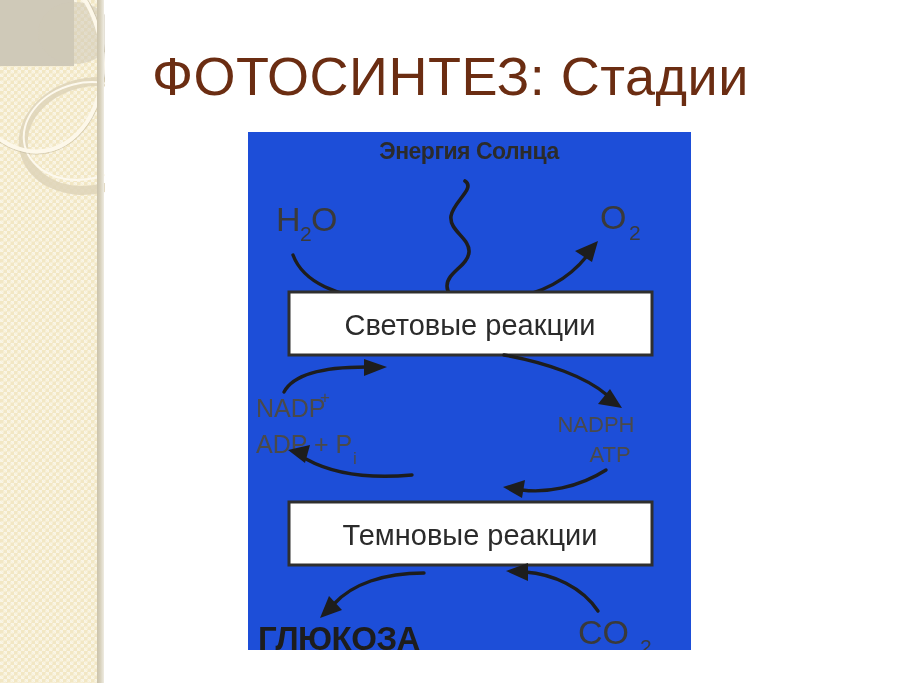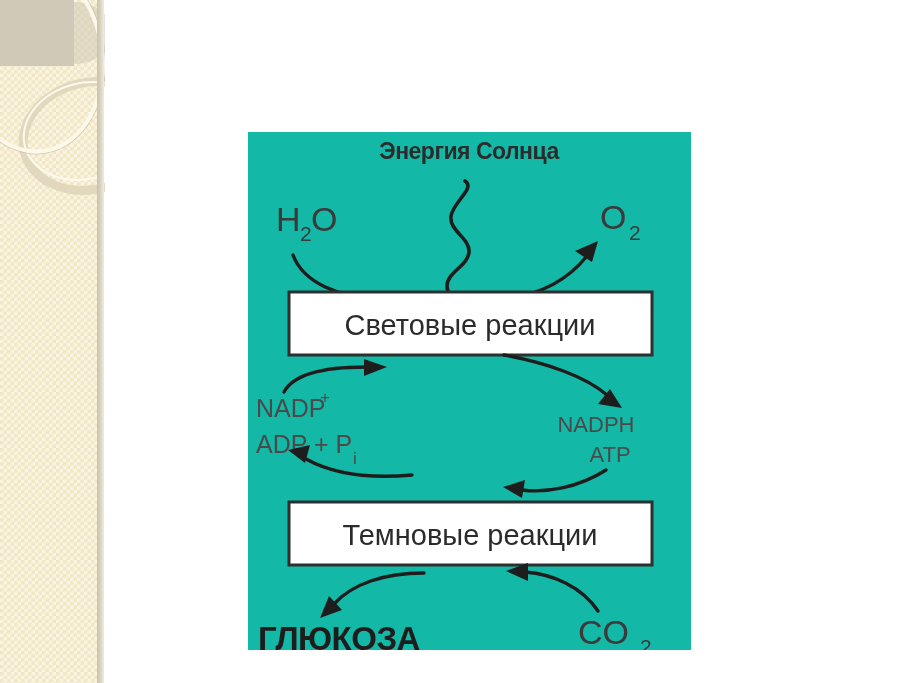--- a/index.html
+++ b/index.html
@@ -112,21 +112,21 @@
     white-space: nowrap;
   }
 
   
   #diagram {
     position: absolute;
     left: 248px;
     top: 132px;
     width: 443px;
     height: 518px;
-    background: #14b8a6;
+    background: #1d4ed8;
   }
   #diagram svg { display: block; }
 
   .dg-text {
     font-family: "Liberation Sans", sans-serif;
     fill: #2b2b2b;
   }
   .dg-heading {
     font-size: 23px;
     font-weight: 700;
@@ -196,20 +196,21 @@
   <div id="sidebar">
     <div class="sb-pattern"></div>
     <div class="sb-gray-top"></div>
     <div class="sb-disc"></div>
     <div class="sb-ring-2"></div>
     <div class="sb-ring-3"></div>
     <div class="sb-ring-1"></div>
     <div class="sb-edge"></div>
   </div>
 
+  <div id="title" style="color:#6b2d12">ФОТОСИНТЕЗ: Стадии</div>
 
   <div id="diagram">
     <svg width="443" height="518" viewBox="0 0 443 518" xmlns="http://www.w3.org/2000/svg">
 
       <text class="dg-text dg-heading" x="221" y="27" text-anchor="middle">Энергия Солнца</text>
 
       <path class="dg-squiggle" d="M 217 49 C 228 56, 205 70, 203 84 C 201 99, 222 106, 221 120
                C 220 134, 199 140, 199 154 C 199 166, 214 170, 214 174"></path>
       <polygon class="dg-head" points="216,179 199,162 223,161"></polygon>
 

